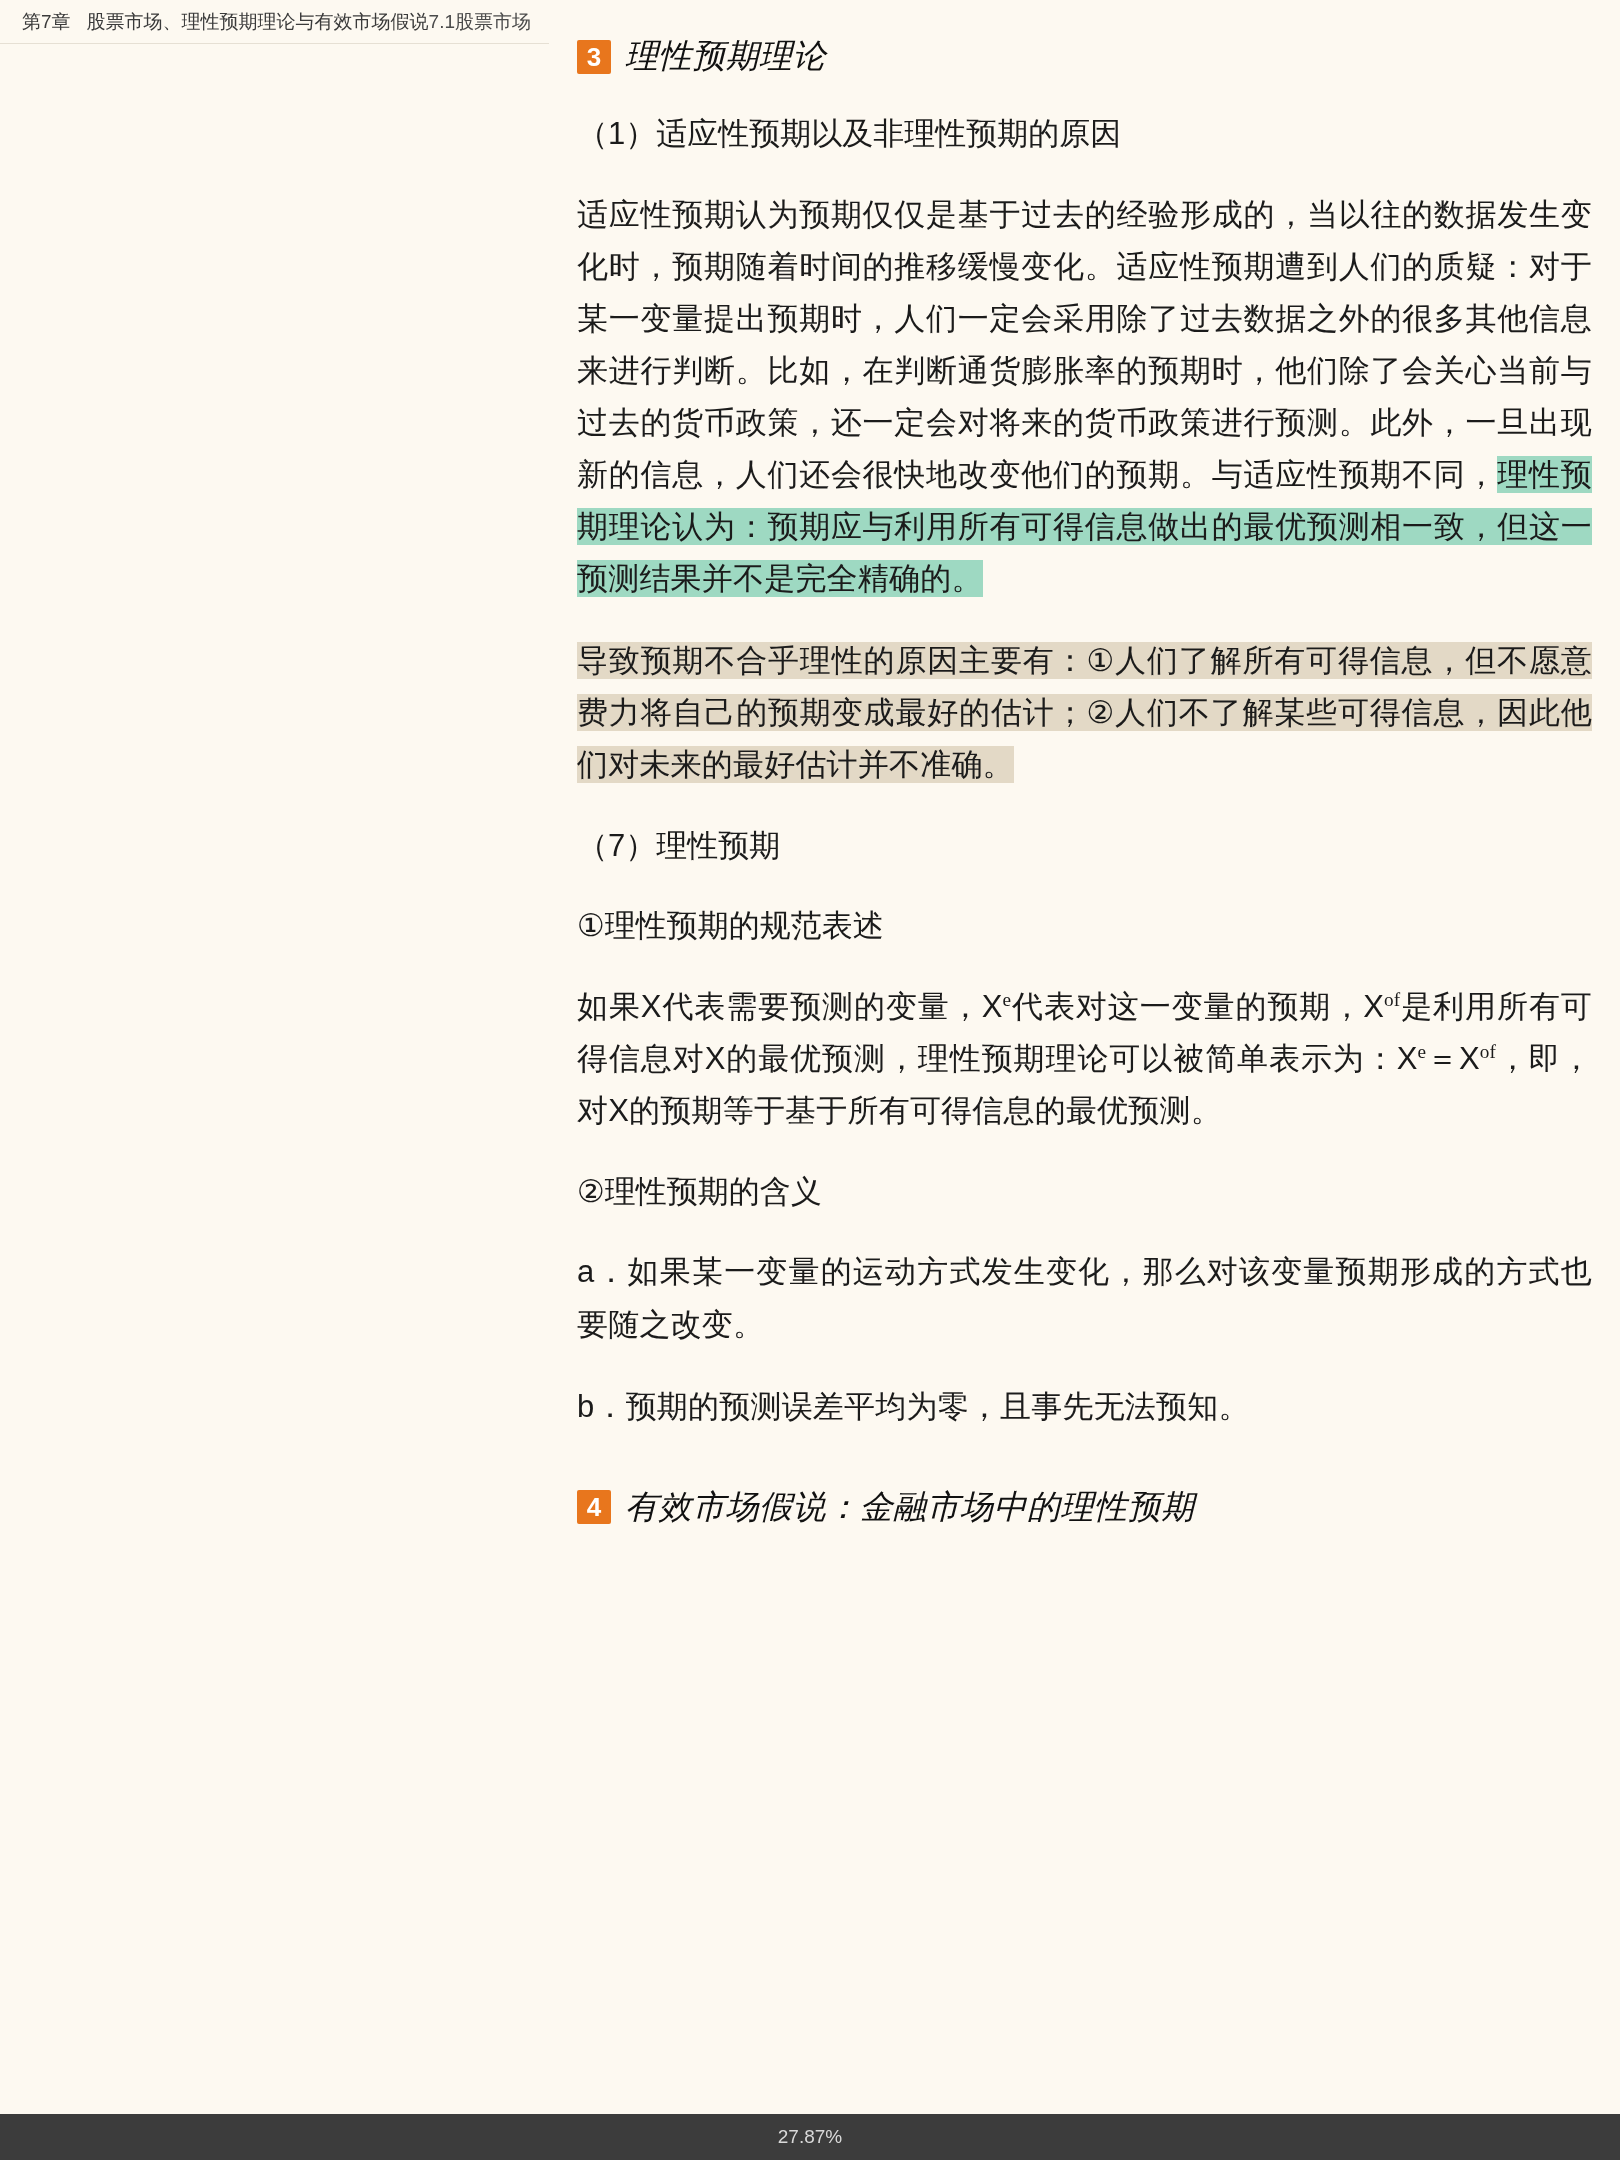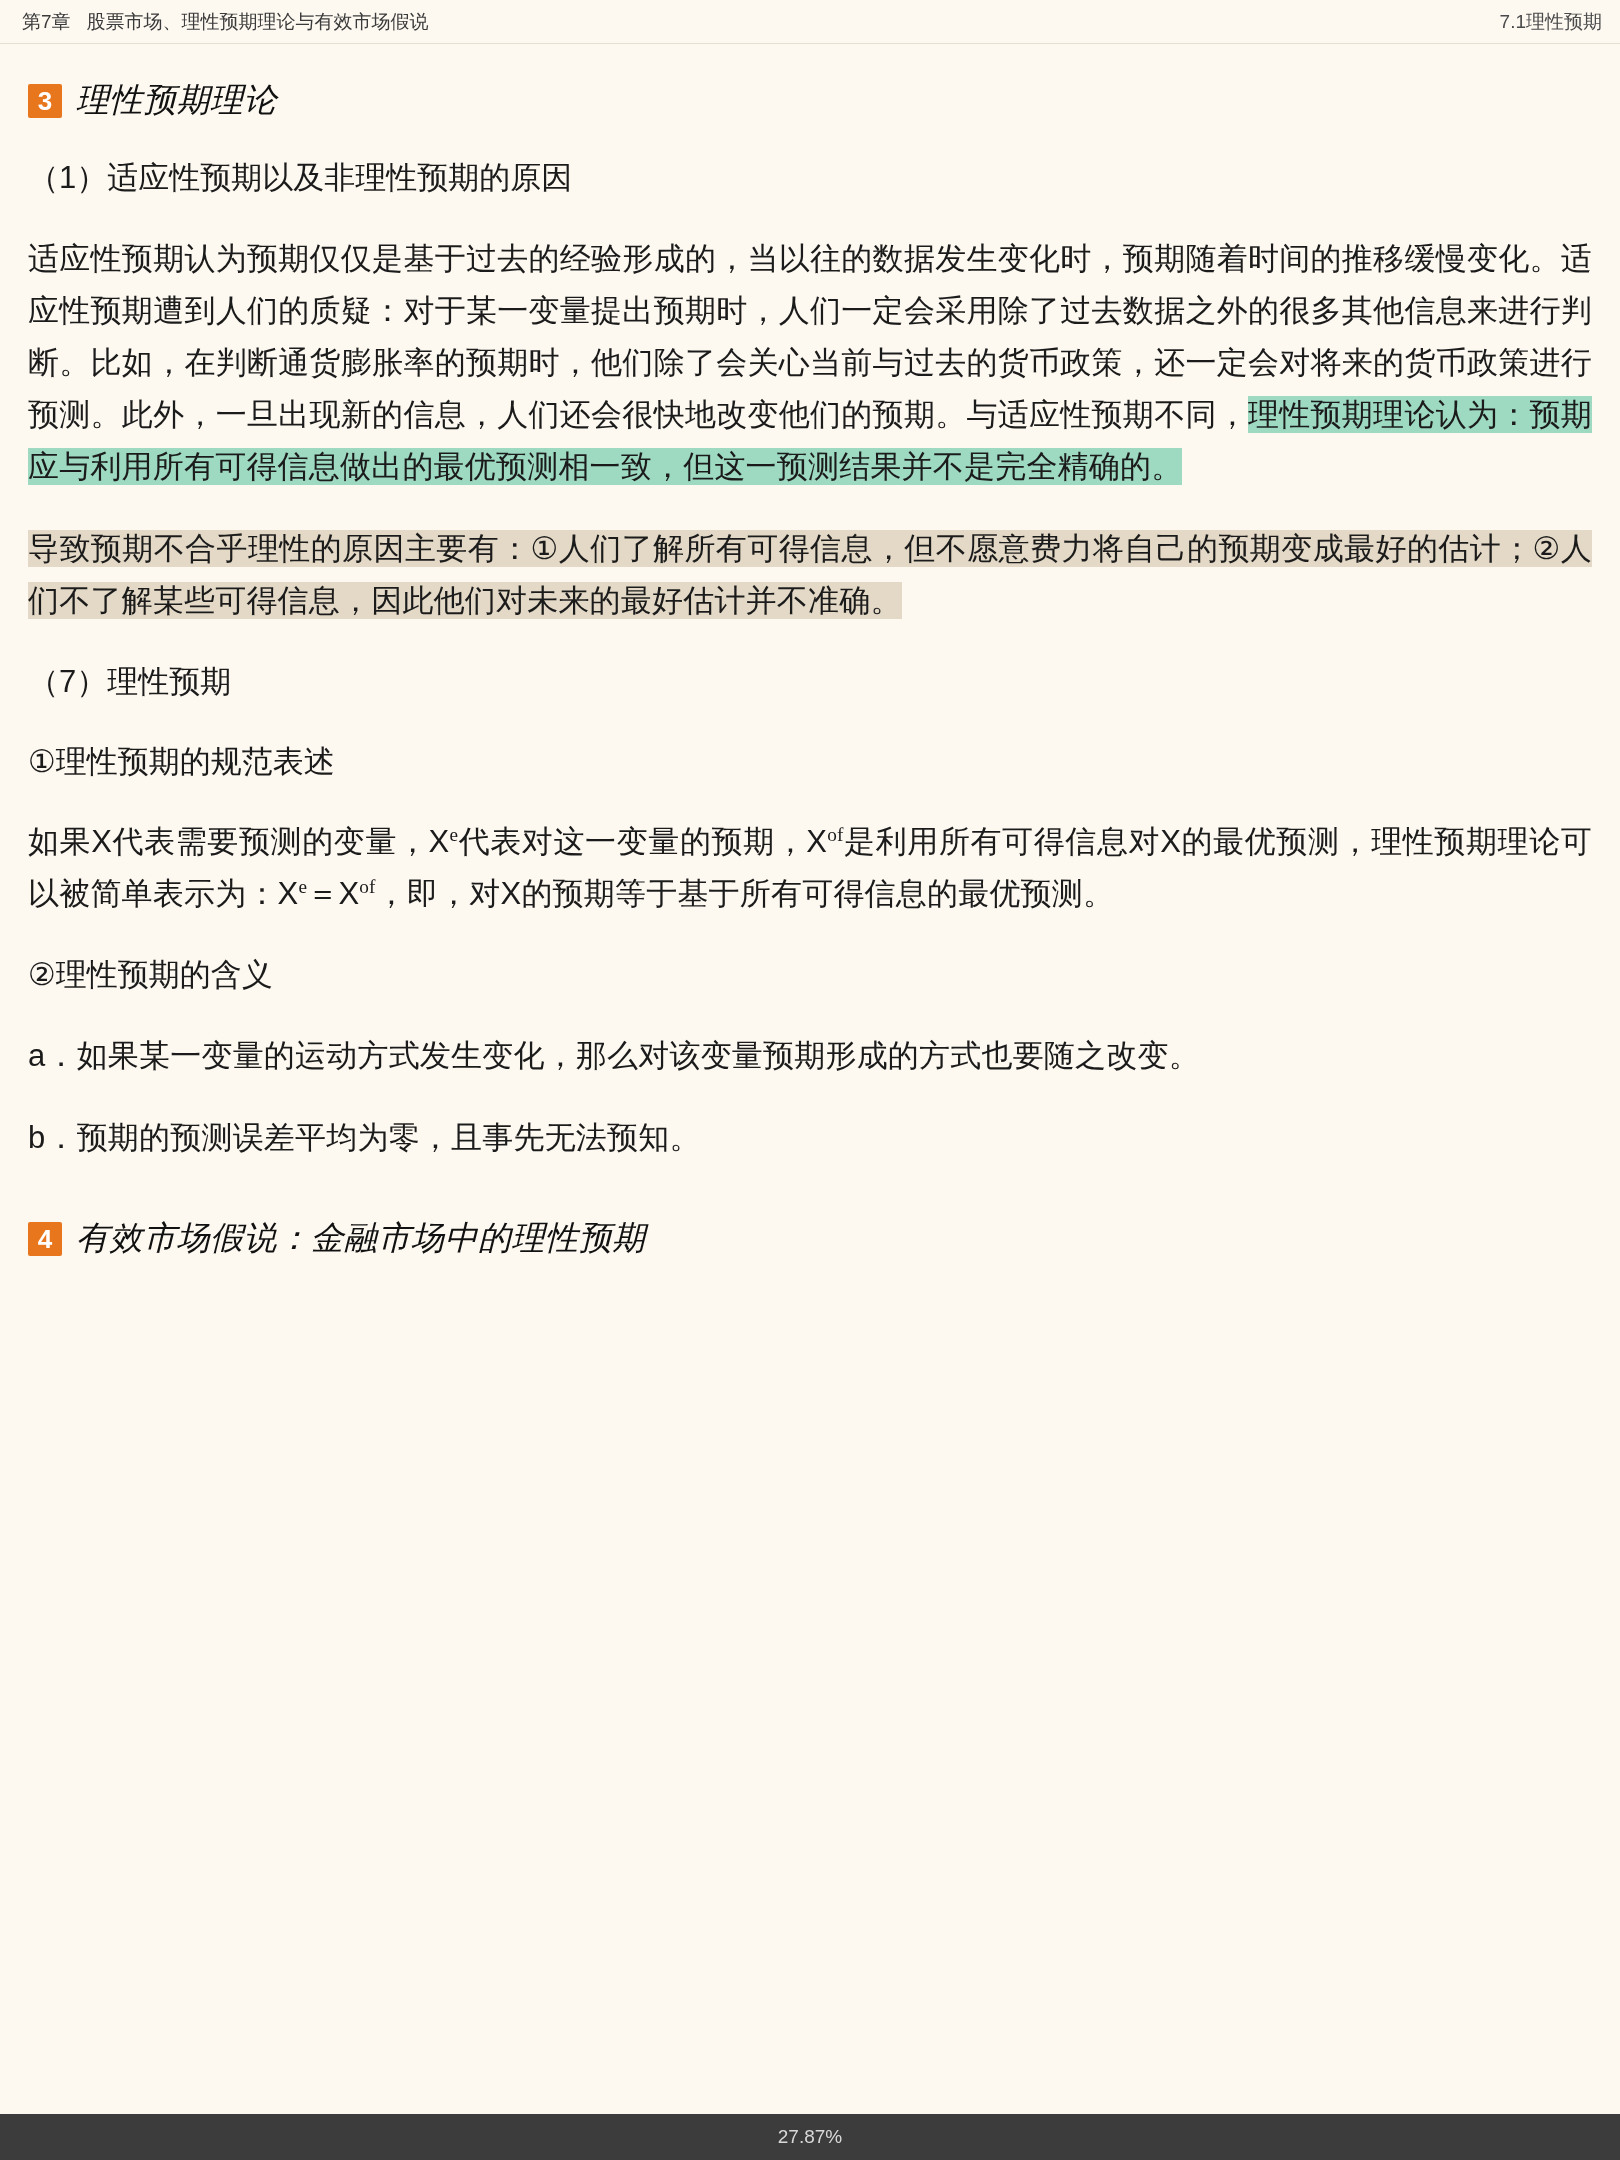--- a/index.html
+++ b/index.html
@@ -13,21 +13,21 @@
     font-family: "Liberation Sans", "DejaVu Sans", sans-serif;
     color: #1b1b1b;
     position: relative;
     overflow: hidden;
   }
   .page {
     width: 1620px;
     height: 2160px;
     background: #fdf9f1;
     display: flex;
-    flex-direction: column;
+    flex-direction: row;
     position: relative;
     border-radius: 9px;
   }
   
   .header {
     height: 44px;
     flex: 0 0 44px;
     display: flex;
     align-items: center;
     justify-content: space-between;
@@ -130,21 +130,21 @@
 
 <div class="page">
 
   <div class="header">
     <div class="left">
       <span>第7章</span>
       <span>股票市场、理性预期理论与有效市场假说</span>
     </div>
     <div class="right">
       <span>7.1</span>
-      <span>理性预期</span>
+      <span>股票市场</span>
     </div>
   </div>
 
   <div class="content">
 
     <div class="h-num-row">
       <span class="num-badge">3</span>
       <span class="h-num-title">理性预期理论</span>
     </div>
 

